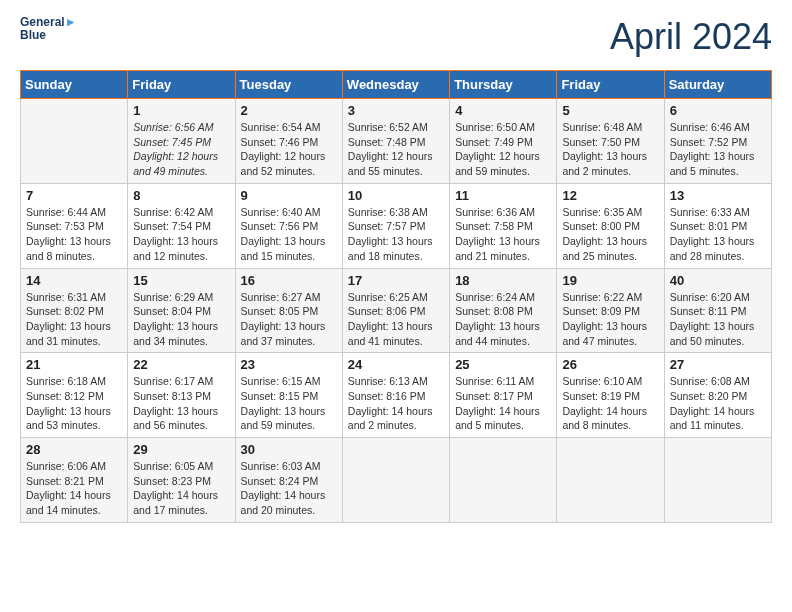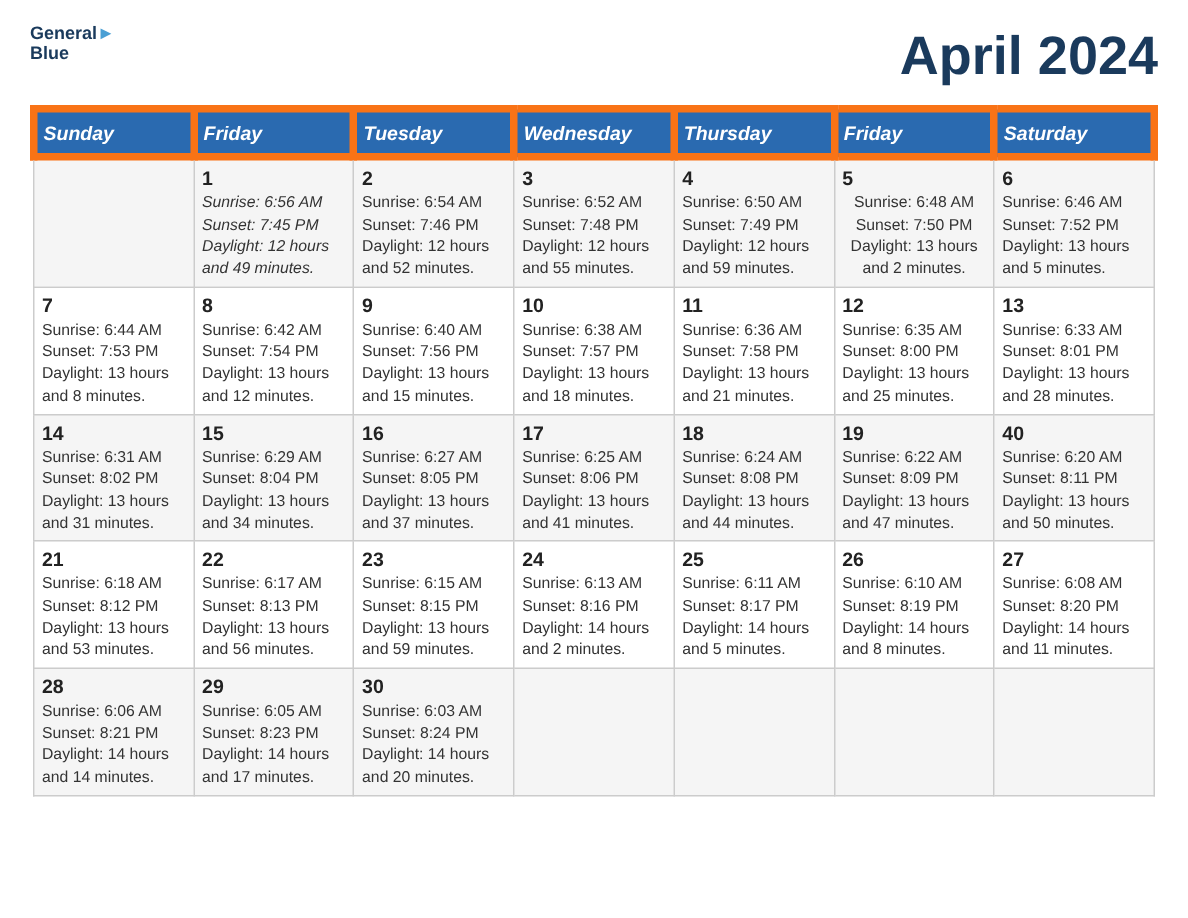--- a/index.html
+++ b/index.html
@@ -27,42 +27,41 @@
       line-height: 1.1;
     }
     .logo-text span {
       color: #4a9fd4;
     }
     .title-block {
       text-align: right;
     }
     .month-title {
       font-size: 36px;
-      font-weight: bold;
+      font-weight: normal;
       color: #1a3a5c;
     }
     .location-title {
       font-size: 16px;
       color: #444;
       margin-top: 2px;
     }
     table {
       width: 100%;
       border-collapse: collapse;
       font-size: 11px;
     }
     thead tr th {
       background-color: #2a6ab0;
       color: #fff;
       padding: 6px 4px;
       text-align: left;
       font-size: 13px;
       font-weight: bold;
-      border: 5px solid #f97316;
-      font-style: italic;
+      border: 1px solid #f97316;
     }
     tbody tr td {
       border: 1px solid #ccc;
       vertical-align: top;
       padding: 4px 5px;
       height: 80px;
       width: calc(100% / 7);
     }
     tbody tr:nth-child(odd) td {
       background-color: #f5f5f5;
@@ -139,21 +138,21 @@
         </td>
         <td>
           <div class="day-number">4</div>
           <div class="day-info" style="white-space: pre-line;">Sunrise: 6:50 AM
 Sunset: 7:49 PM
 Daylight: 12 hours
 and 59 minutes.</div>
         </td>
         <td>
           <div class="day-number">5</div>
-          <div class="day-info" style="white-space: pre-line; text-align: center;">Sunrise: 6:48 AM
+          <div class="day-info" style="white-space: pre-line;">Sunrise: 6:48 AM
 Sunset: 7:50 PM
 Daylight: 13 hours
 and 2 minutes.</div>
         </td>
         <td>
           <div class="day-number">6</div>
           <div class="day-info" style="white-space: pre-line;">Sunrise: 6:46 AM
 Sunset: 7:52 PM
 Daylight: 13 hours
 and 5 minutes.</div>

